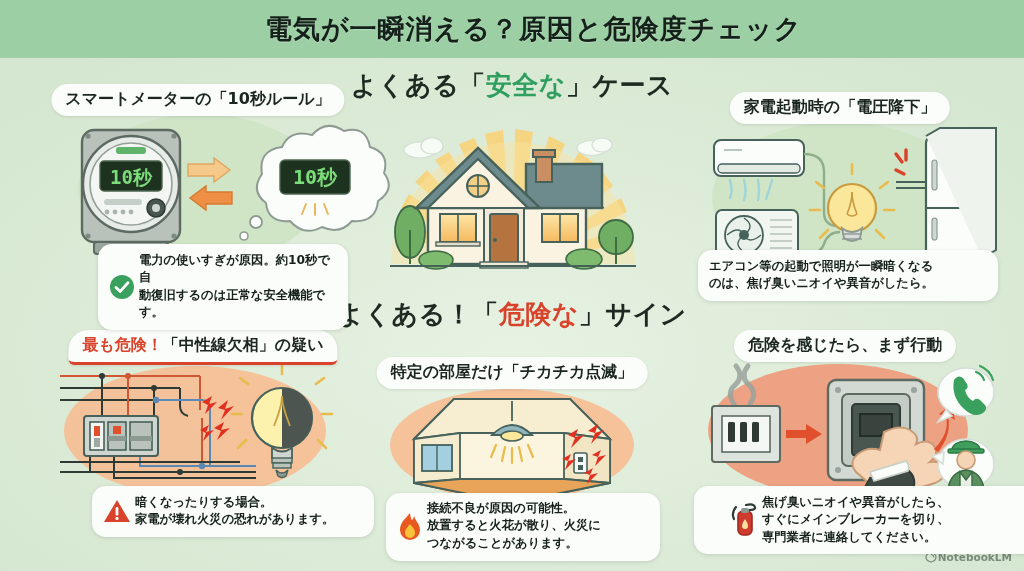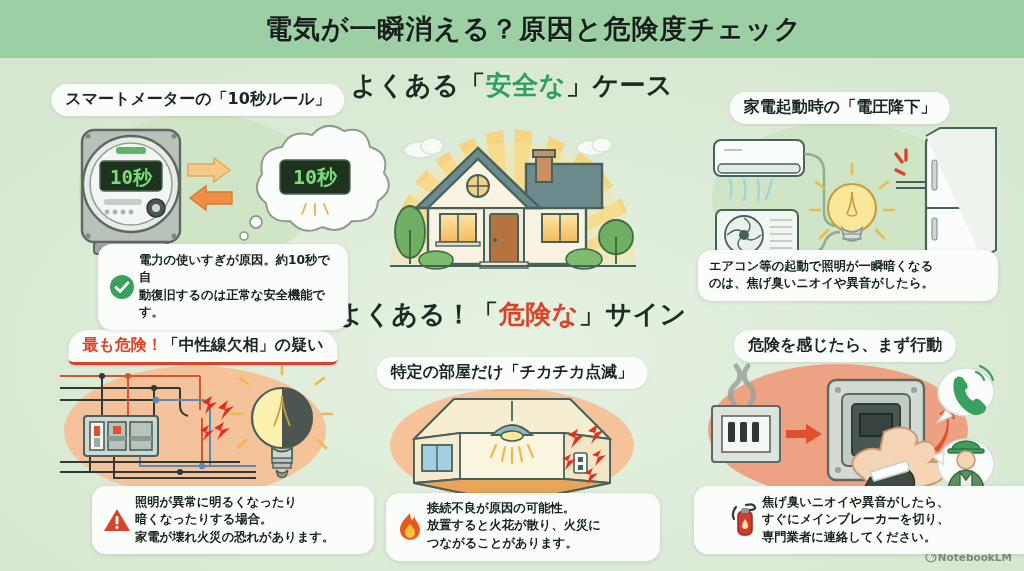--- a/index.html
+++ b/index.html
@@ -399,21 +399,20 @@
       </g>
     </svg>
 
     <div class="caption" style="left:44px;top:156px;width:260px;">
       <svg class="cicon" width="28" height="26" viewBox="0 0 28 26">
         <path d="M14 2 L27 24 L1 24 Z" fill="#d9432b"></path>
         <rect x="12.6" y="9" width="2.8" height="8.5" rx="1.3" fill="#ffffff"></rect>
         <circle cx="14" cy="20.4" r="1.6" fill="#ffffff"></circle>
       </svg>
       <div class="ctext">
-        <div>照明が異常に明るくなったり</div>
         <div>暗くなったりする場合。</div>
         <div>家電が壊れ火災の恐れがあります。</div>
       </div>
     </div>
   </div>
 
   <div class="card" style="left:366px;top:357px;width:292px;height:200px;">
     <div class="blob peach" style="left:24px;top:32px;width:244px;height:112px;"></div>
     <div class="card-title" style="top:0;">特定の部屋だけ「チカチカ点滅」</div>
 

